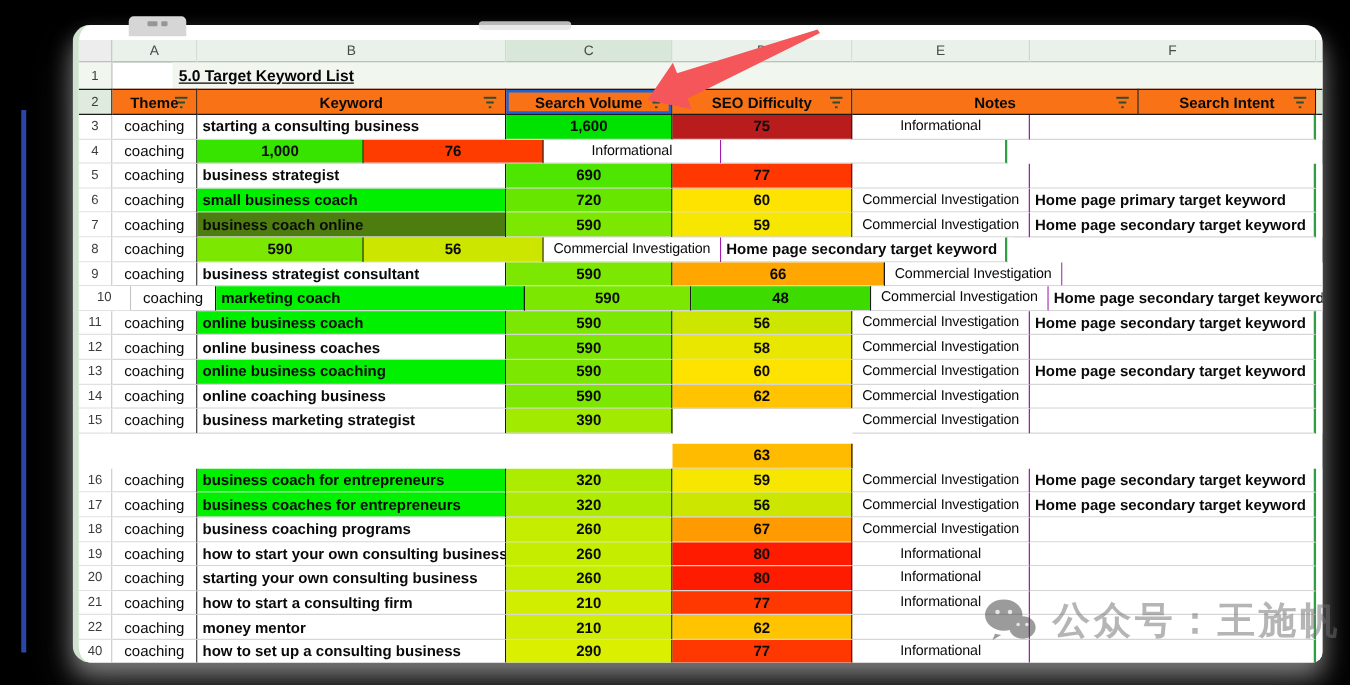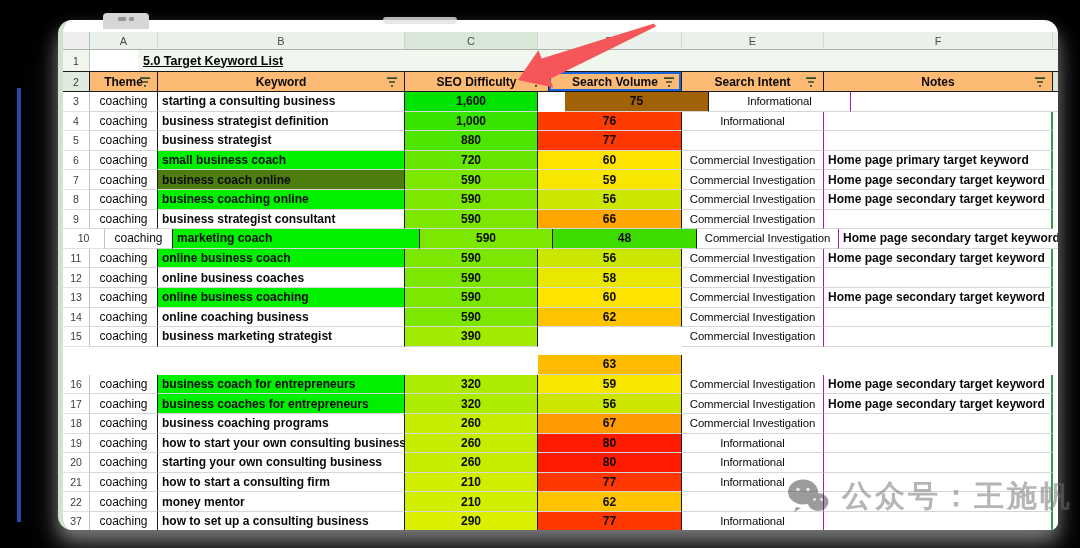--- a/index.html
+++ b/index.html
@@ -25,21 +25,21 @@
   
   .letters .cell{height:18px;background:#eaf1ea;justify-content:center;
     font-size:11px;color:#4a4a4a;border-right:1px solid #cfd9cf;border-bottom:1px solid #aab4aa;}
   .letters .corner{background:#ededed;border-right:1px solid #bcbcbc;}
   .letters .selcol{background:#d8e7d8;}
   
   .titlerow .cell{height:21px;background:#f1f7ef;}
   .titlerow .rownum{justify-content:center;}
   .titlecell{font-weight:bold;font-size:12.5px;text-decoration:underline;padding-left:5px;color:#060606;margin-left:48px;}
   
-  .headrow .cell{height:21px;background:#fdba74;justify-content:center;
+  .headrow .cell{height:21px;background:#f97316;justify-content:center;
     font-weight:bold;border-top:1px solid #1a1a1a;border-bottom:1px solid #1a1a1a;
     border-right:1px solid #1a1a1a;}
   .headrow .rownum{background:#dfebdf;font-weight:normal;}
   .headrow .selected{box-shadow:inset 0 0 0 2px #1b63d8;}
   .filter-ic{position:absolute;right:6px;top:50%;transform:translateY(-50%);width:12px;height:10px;}
   
   .rownum{width:27px;justify-content:center;background:#f5f8f5;
     font-size:10.5px;color:#3c3c3c;border-right:1px solid #c2c2c2;}
   
   .datarow .cell{height:19.6px;background:#fff;border-bottom:1px solid #d6d6d6;}
@@ -83,59 +83,58 @@
         <div class="cell titlecell" style="width: 968px;">5.0 Target Keyword List</div>
       </div>
       <div class="row headrow">
         <div class="cell rownum" style="width: 27px;">2</div>
         <div class="cell header" style="width: 68px;">Theme<svg class="filter-ic" viewBox="0 0 12 10">
             <path d="M1 1.2h10M3 5h6M5 8.8h2" stroke="#2f4b33" stroke-width="1.7" fill="none"></path>
           </svg></div>
         <div class="cell header" style="width: 247px;">Keyword<svg class="filter-ic" viewBox="0 0 12 10">
             <path d="M1 1.2h10M3 5h6M5 8.8h2" stroke="#2f4b33" stroke-width="1.7" fill="none"></path>
           </svg></div>
+        <div class="cell header selected" style="width: 133px;">Search Volume<svg class="filter-ic" viewBox="0 0 12 10">
+            <path d="M1 1.2h10M3 5h6M5 8.8h2" stroke="#2f4b33" stroke-width="1.7" fill="none"></path>
+          </svg></div>
         <div class="cell header" style="width: 144px;">SEO Difficulty<svg class="filter-ic" viewBox="0 0 12 10">
             <path d="M1 1.2h10M3 5h6M5 8.8h2" stroke="#2f4b33" stroke-width="1.7" fill="none"></path>
           </svg></div>
-        <div class="cell header selected" style="width: 133px;">Search Volume<svg class="filter-ic" viewBox="0 0 12 10">
+        <div class="cell header" style="width: 229px;">Notes<svg class="filter-ic" viewBox="0 0 12 10">
             <path d="M1 1.2h10M3 5h6M5 8.8h2" stroke="#2f4b33" stroke-width="1.7" fill="none"></path>
           </svg></div>
         <div class="cell header" style="width: 142px;">Search Intent<svg class="filter-ic" viewBox="0 0 12 10">
-            <path d="M1 1.2h10M3 5h6M5 8.8h2" stroke="#2f4b33" stroke-width="1.7" fill="none"></path>
-          </svg></div>
-        <div class="cell header" style="width: 229px;">Notes<svg class="filter-ic" viewBox="0 0 12 10">
             <path d="M1 1.2h10M3 5h6M5 8.8h2" stroke="#2f4b33" stroke-width="1.7" fill="none"></path>
           </svg></div>
         <div class="cell c-sliver" style="width: 5px;"></div>
       </div>
       <div class="row datarow">
         <div class="cell rownum" style="width: 27px;">3</div>
         <div class="cell c-theme" style="width: 68px;">coaching</div>
         <div class="cell c-keyword" style="width: 247px;">starting a consulting business</div>
         <div class="cell c-vol" style="width: 133px; background: rgb(0, 226, 0);">1,600</div>
-        <div class="cell c-diff" style="width: 144px; background: #a16207; margin-left: 27px;">75</div>
+        <div class="cell c-diff" style="width: 144px; background: #b91c1c;">75</div>
         <div class="cell c-intent" style="width: 142px;">Informational</div>
         <div class="cell c-notes" style="width: 229px;"></div>
         <div class="cell c-sliver" style="width: 5px;"></div>
       </div>
       <div class="row datarow">
         <div class="cell rownum" style="width: 27px;">4</div>
         <div class="cell c-theme" style="width: 68px;">coaching</div>
-        <div class="cell c-keyword" style="width: 247px;">business strategist definition</div>
         <div class="cell c-vol" style="width: 133px; background: rgb(55, 228, 0);">1,000</div>
         <div class="cell c-diff" style="width: 144px; background: rgb(255, 60, 0);">76</div>
         <div class="cell c-intent" style="width: 142px;">Informational</div>
         <div class="cell c-notes" style="width: 229px;"></div>
         <div class="cell c-sliver" style="width: 5px;"></div>
       </div>
       <div class="row datarow">
         <div class="cell rownum" style="width: 27px;">5</div>
         <div class="cell c-theme" style="width: 68px;">coaching</div>
         <div class="cell c-keyword" style="width: 247px;">business strategist</div>
-        <div class="cell c-vol" style="width: 133px; background: rgb(78, 229, 0);">880</div>
+        <div class="cell c-vol" style="width: 133px; background: rgb(78, 229, 0);">690</div>
         <div class="cell c-diff" style="width: 144px; background: rgb(255, 55, 0);">77</div>
         <div class="cell c-intent" style="width: 142px;"></div>
         <div class="cell c-notes" style="width: 229px;"></div>
         <div class="cell c-sliver" style="width: 5px;"></div>
       </div>
       <div class="row datarow">
         <div class="cell rownum" style="width: 27px;">6</div>
         <div class="cell c-theme" style="width: 68px;">coaching</div>
         <div class="cell c-keyword" style="width: 247px; background: rgb(0, 240, 0);">small business coach</div>
         <div class="cell c-vol" style="width: 133px; background: rgb(103, 230, 0);">720</div>
@@ -150,33 +149,32 @@
         <div class="cell c-keyword" style="width: 247px; background: #4d7c0f;">business coach online</div>
         <div class="cell c-vol" style="width: 133px; background: rgb(124, 231, 0);">590</div>
         <div class="cell c-diff" style="width: 144px; background: rgb(247, 230, 0);">59</div>
         <div class="cell c-intent" style="width: 142px;">Commercial Investigation</div>
         <div class="cell c-notes" style="width: 229px;">Home page secondary target keyword</div>
         <div class="cell c-sliver" style="width: 5px;"></div>
       </div>
       <div class="row datarow">
         <div class="cell rownum" style="width: 27px;">8</div>
         <div class="cell c-theme" style="width: 68px;">coaching</div>
-        <div class="cell c-keyword" style="width: 247px; background: rgb(0, 240, 0);">business coaching online</div>
         <div class="cell c-vol" style="width: 133px; background: rgb(124, 231, 0);">590</div>
         <div class="cell c-diff" style="width: 144px; background: rgb(204, 230, 0);">56</div>
         <div class="cell c-intent" style="width: 142px;">Commercial Investigation</div>
         <div class="cell c-notes" style="width: 229px;">Home page secondary target keyword</div>
         <div class="cell c-sliver" style="width: 5px;"></div>
       </div>
       <div class="row datarow">
         <div class="cell rownum" style="width: 27px;">9</div>
         <div class="cell c-theme" style="width: 68px;">coaching</div>
         <div class="cell c-keyword" style="width: 247px;">business strategist consultant</div>
         <div class="cell c-vol" style="width: 133px; background: rgb(124, 231, 0);">590</div>
-        <div class="cell c-diff" style="width: 144px; background: rgb(255, 167, 0); text-align: right;">66</div>
+        <div class="cell c-diff" style="width: 170px; background: rgb(255, 167, 0); text-align: right;">66</div>
         <div class="cell c-intent" style="width: 142px;">Commercial Investigation</div>
         <div class="cell c-notes" style="width: 229px;"></div>
         <div class="cell c-sliver" style="width: 5px;"></div>
       </div>
       <div class="row datarow">
         <div class="cell rownum" style="width: 42px;">10</div>
         <div class="cell c-theme" style="width: 68px;">coaching</div>
         <div class="cell c-keyword" style="width: 247px; background: rgb(0, 240, 0);">marketing coach</div>
         <div class="cell c-vol" style="width: 133px; background: rgb(124, 231, 0);">590</div>
         <div class="cell c-diff" style="width: 144px; background: rgb(62, 219, 0);">48</div>
@@ -298,21 +296,21 @@
         <div class="cell rownum" style="width: 27px;">22</div>
         <div class="cell c-theme" style="width: 68px;">coaching</div>
         <div class="cell c-keyword" style="width: 247px;">money mentor</div>
         <div class="cell c-vol" style="width: 133px; background: rgb(210, 238, 0);">210</div>
         <div class="cell c-diff" style="width: 144px; background: rgb(255, 195, 0);">62</div>
         <div class="cell c-intent" style="width: 142px;"></div>
         <div class="cell c-notes" style="width: 229px;"></div>
         <div class="cell c-sliver" style="width: 5px;"></div>
       </div>
       <div class="row datarow">
-        <div class="cell rownum" style="width: 27px;">37</div>
+        <div class="cell rownum" style="width: 27px;">40</div>
         <div class="cell c-theme" style="width: 68px;">coaching</div>
         <div class="cell c-keyword" style="width: 247px;">how to set up a consulting business</div>
         <div class="cell c-vol" style="width: 133px; background: rgb(219, 239, 0);">290</div>
         <div class="cell c-diff" style="width: 144px; background: rgb(255, 55, 0);">77</div>
         <div class="cell c-intent" style="width: 142px;">Informational</div>
         <div class="cell c-notes" style="width: 229px;"></div>
         <div class="cell c-sliver" style="width: 5px;"></div>
       </div>
       <div class="row datarow">
         <div class="cell rownum" style="width: 27px;">24</div>

